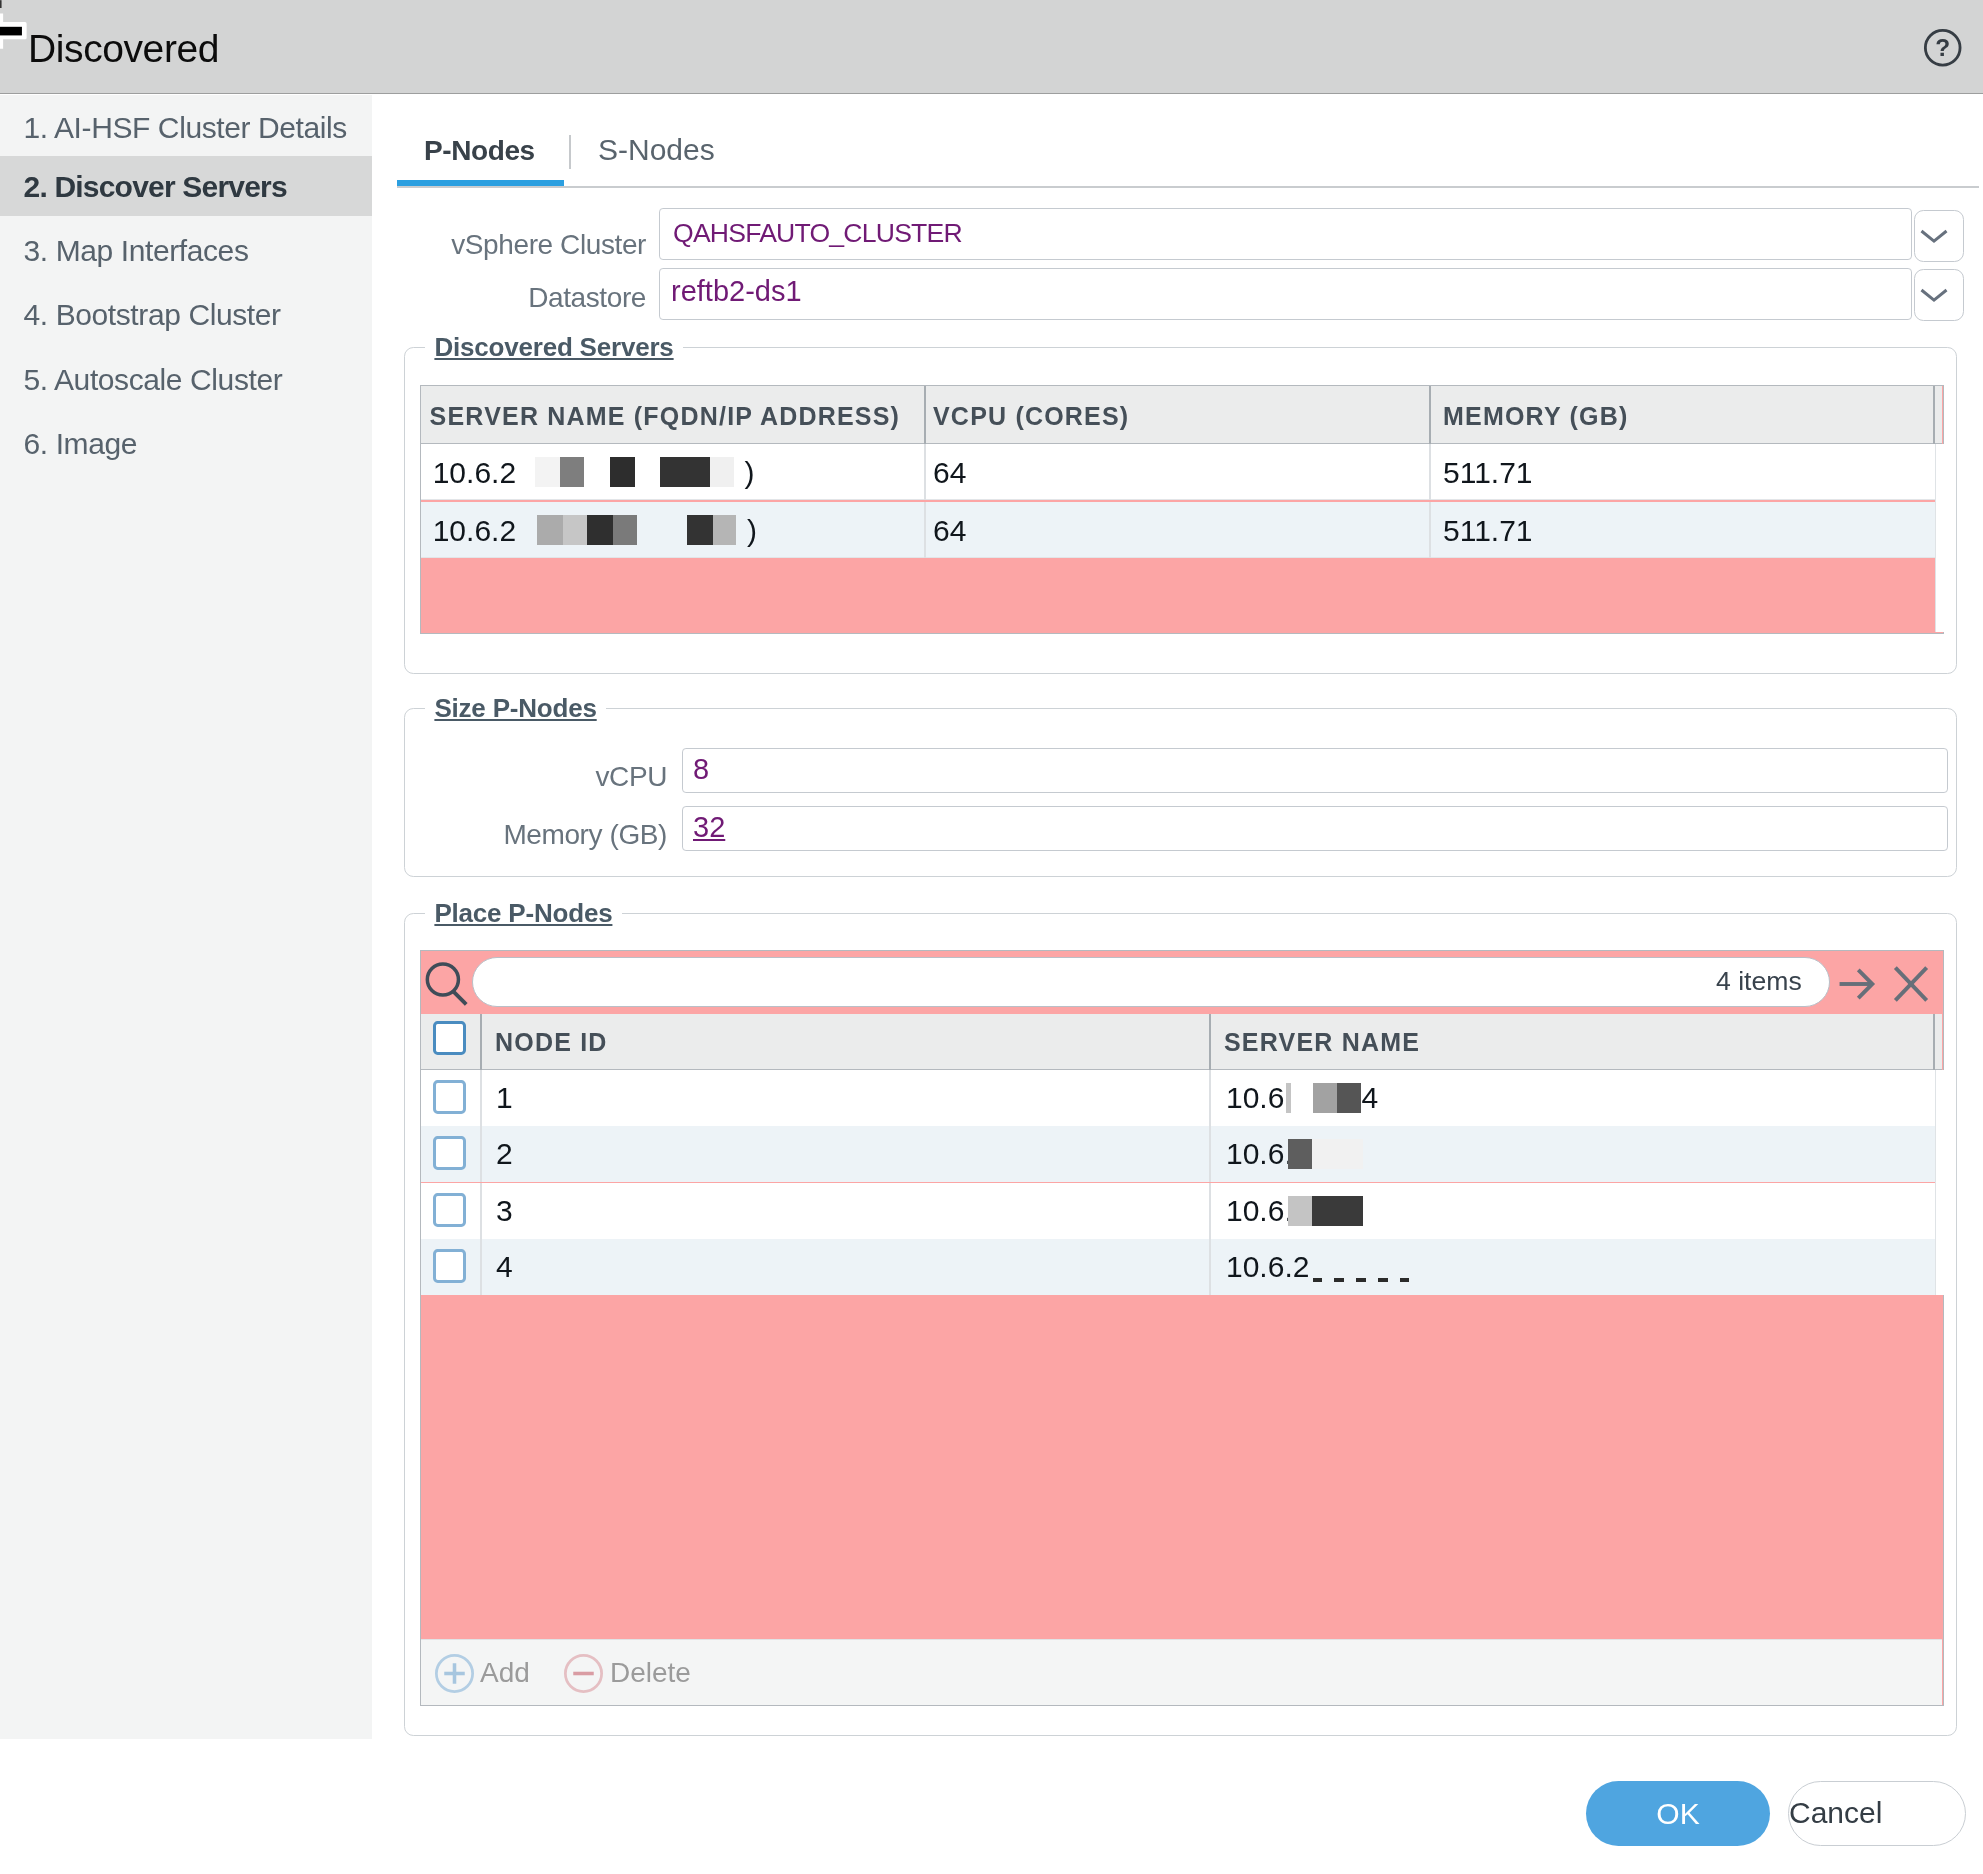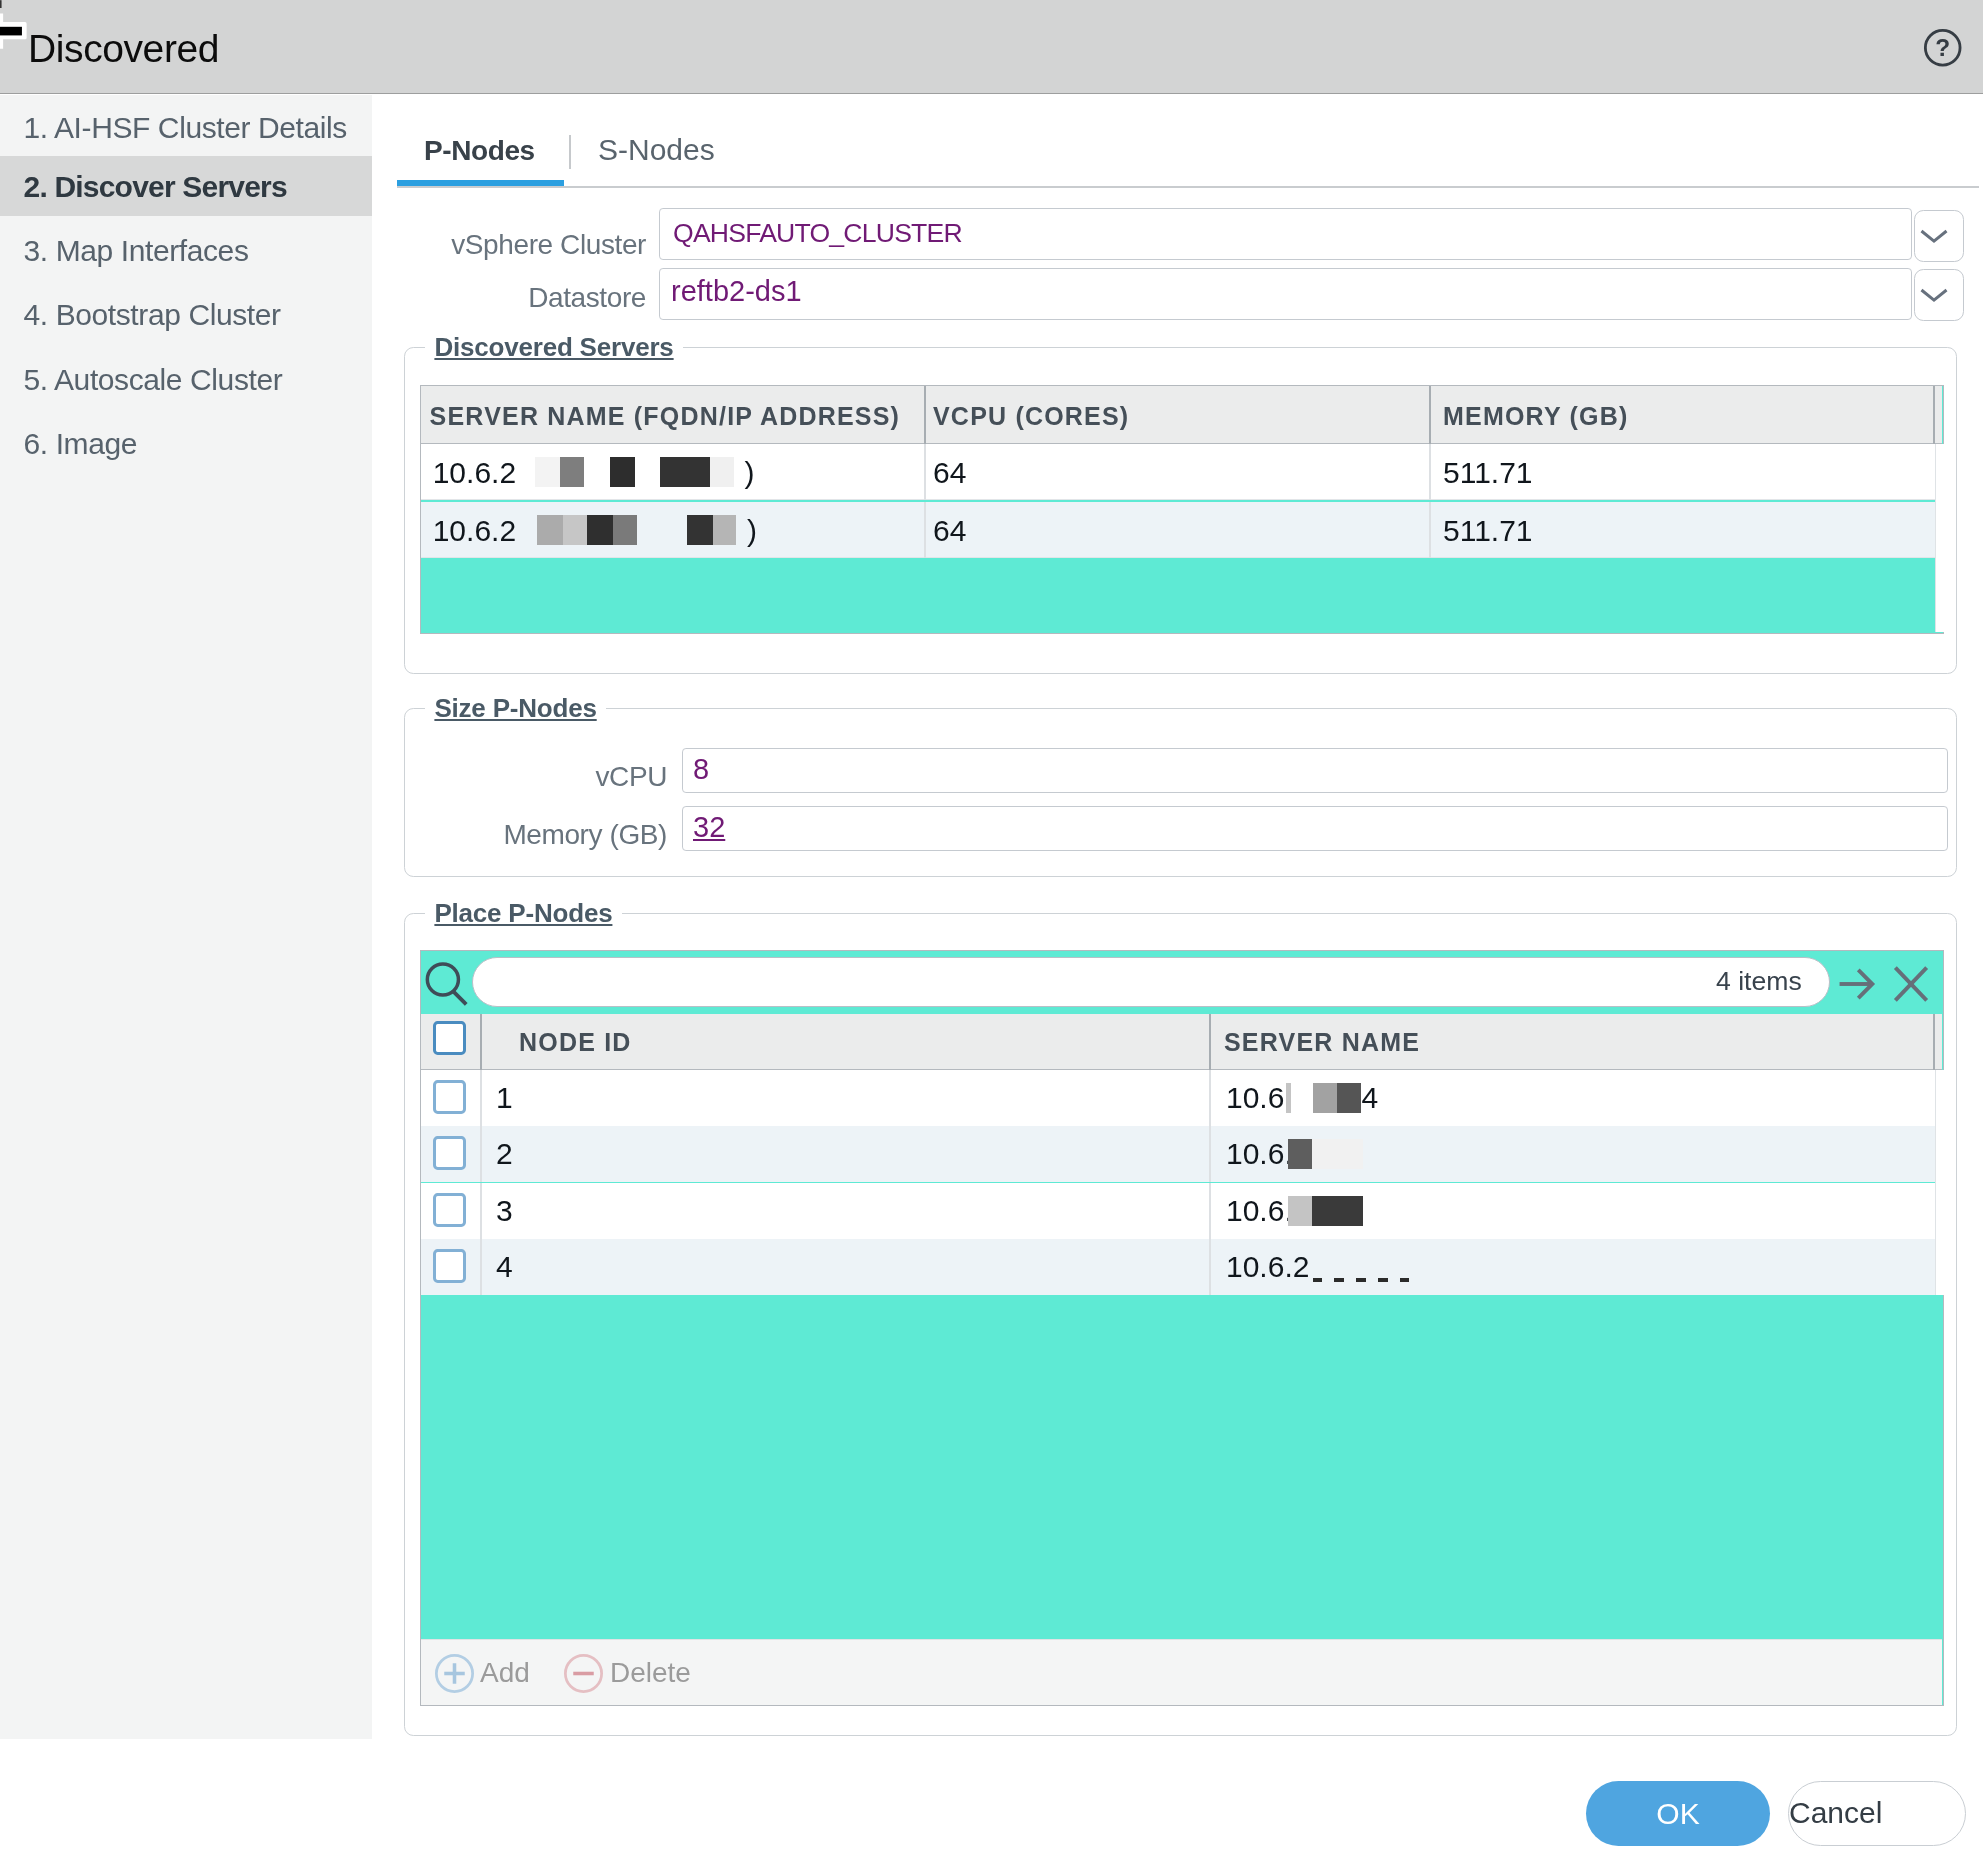--- a/index.html
+++ b/index.html
@@ -32,21 +32,21 @@
   .inval { position:absolute; font-size:28px; color:#701a75; white-space:nowrap; }
   .ddbtn { position:absolute; width:50px; background:#fff; border:1.6px solid #c5cad0;
            border-radius:9.4px; }
 
   
   .fs { position:absolute; border:1.6px solid #cdd2d6; border-radius:9.4px; }
   .legend { position:absolute; background:#fff; font-size:26px; font-weight:bold;
             color:#4a5a66; padding:0 9.4px; white-space:nowrap; letter-spacing:-0.2px;text-decoration:underline;}
 
   
-  .tbl  { position:absolute; background:#5eead4; border:1.6px solid #b4b9be; }
+  .tbl  { position:absolute; background:#fca5a5; border:1.6px solid #b4b9be; }
   .thead { position:absolute; background:#ebecec; border-bottom:1.6px solid #b4b9be; }
   .th { position:absolute; font-size:25px; font-weight:bold; color:#454f58;
         letter-spacing:1.2px; white-space:nowrap; }
   .cell { position:absolute; font-size:30px; color:#10161c; white-space:nowrap; }
   .blob { display:inline-block; vertical-align:middle; height:30px; margin-top:-4.7px;}
 
   
   .cb { position:absolute; width:33px; height:34px; border-radius:4.7px; background:#fff; }
 
   
@@ -162,21 +162,21 @@
   <svg style="position:absolute; left:1417px; top:14px;" width="39" height="38" viewBox="0 0 50 48">
     <line x1="2" y1="24" x2="42" y2="24" stroke="#666f79" stroke-width="5"></line>
     <polyline points="26,6 44,24 26,42" fill="none" stroke="#666f79" stroke-width="5"></polyline>
   </svg>
   <svg style="position:absolute; left:1472px; top:14px;" width="36" height="38" viewBox="0 0 46 48">
     <line x1="3" y1="3" x2="43" y2="45" stroke="#666f79" stroke-width="5"></line>
     <line x1="43" y1="3" x2="3" y2="45" stroke="#666f79" stroke-width="5"></line>
   </svg>
 
   <div class="thead" style="left:0; top:63px; width:1521px; height:56px;">
-    <div class="th" style="left:74px; top:14px;margin-left:24px;">NODE ID</div>
+    <div class="th" style="left:74px; top:14px;">NODE ID</div>
     <div class="th" style="left:803px; top:14px;">SERVER NAME</div>
     <div style="position:absolute; left:59px; top:0; width:1.6px; height:56px; background:#a7adb2;"></div>
     <div style="position:absolute; left:788px; top:0; width:1.6px; height:56px; background:#a7adb2;"></div>
     <div style="position:absolute; left:1512px; top:0; width:1.6px; height:56px; background:#a7adb2;"></div>
     <div class="cb" style="left:11.7px; top:7px; border:3.1px solid #4a8cc0;"></div>
   </div>
 
   <div style="position:absolute; left:0; top:119px; width:1521px; height:56px; background:#fff;">
     <div class="cb" style="left:11.7px; top:10.2px; border:3.1px solid #82b0d5;"></div>
     <div style="position:absolute; left:59px; top:0; width:1.6px; height:56px; background:#dde0e3;"></div>

